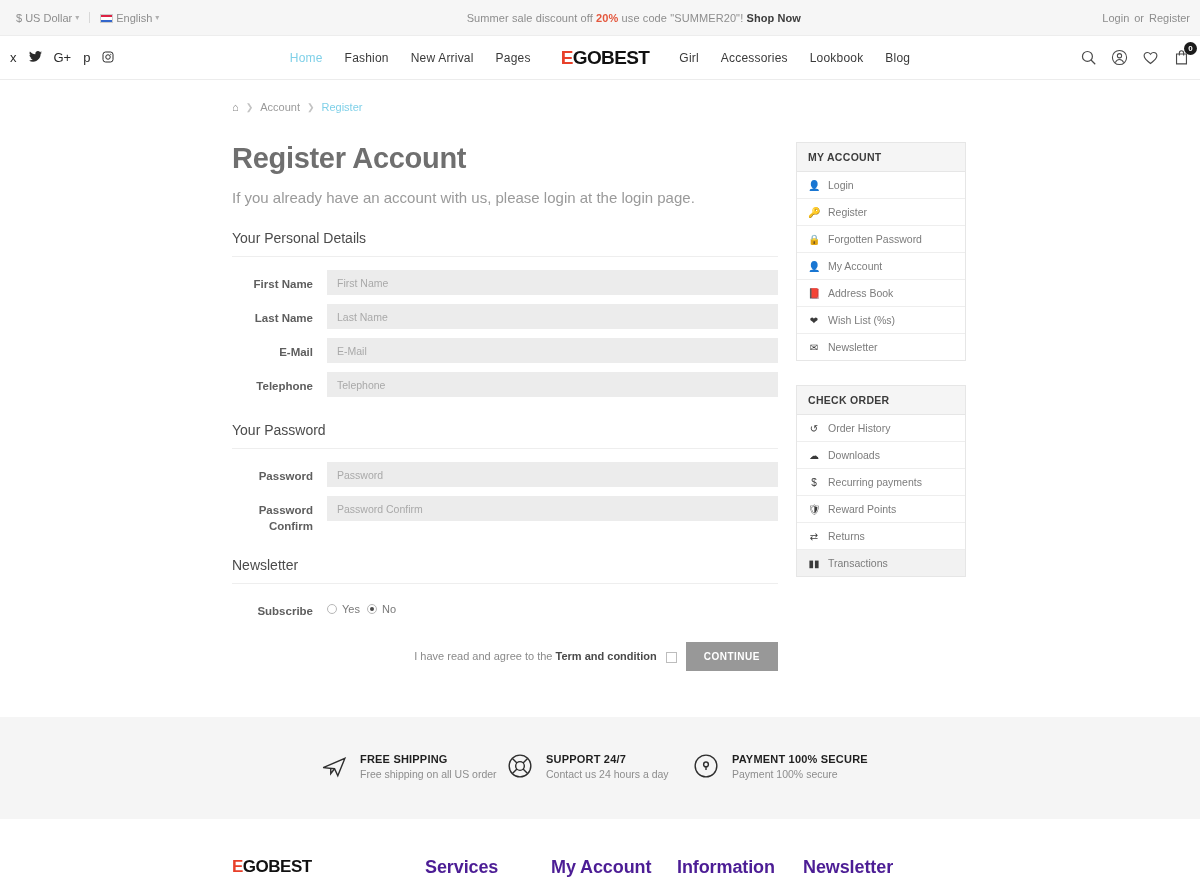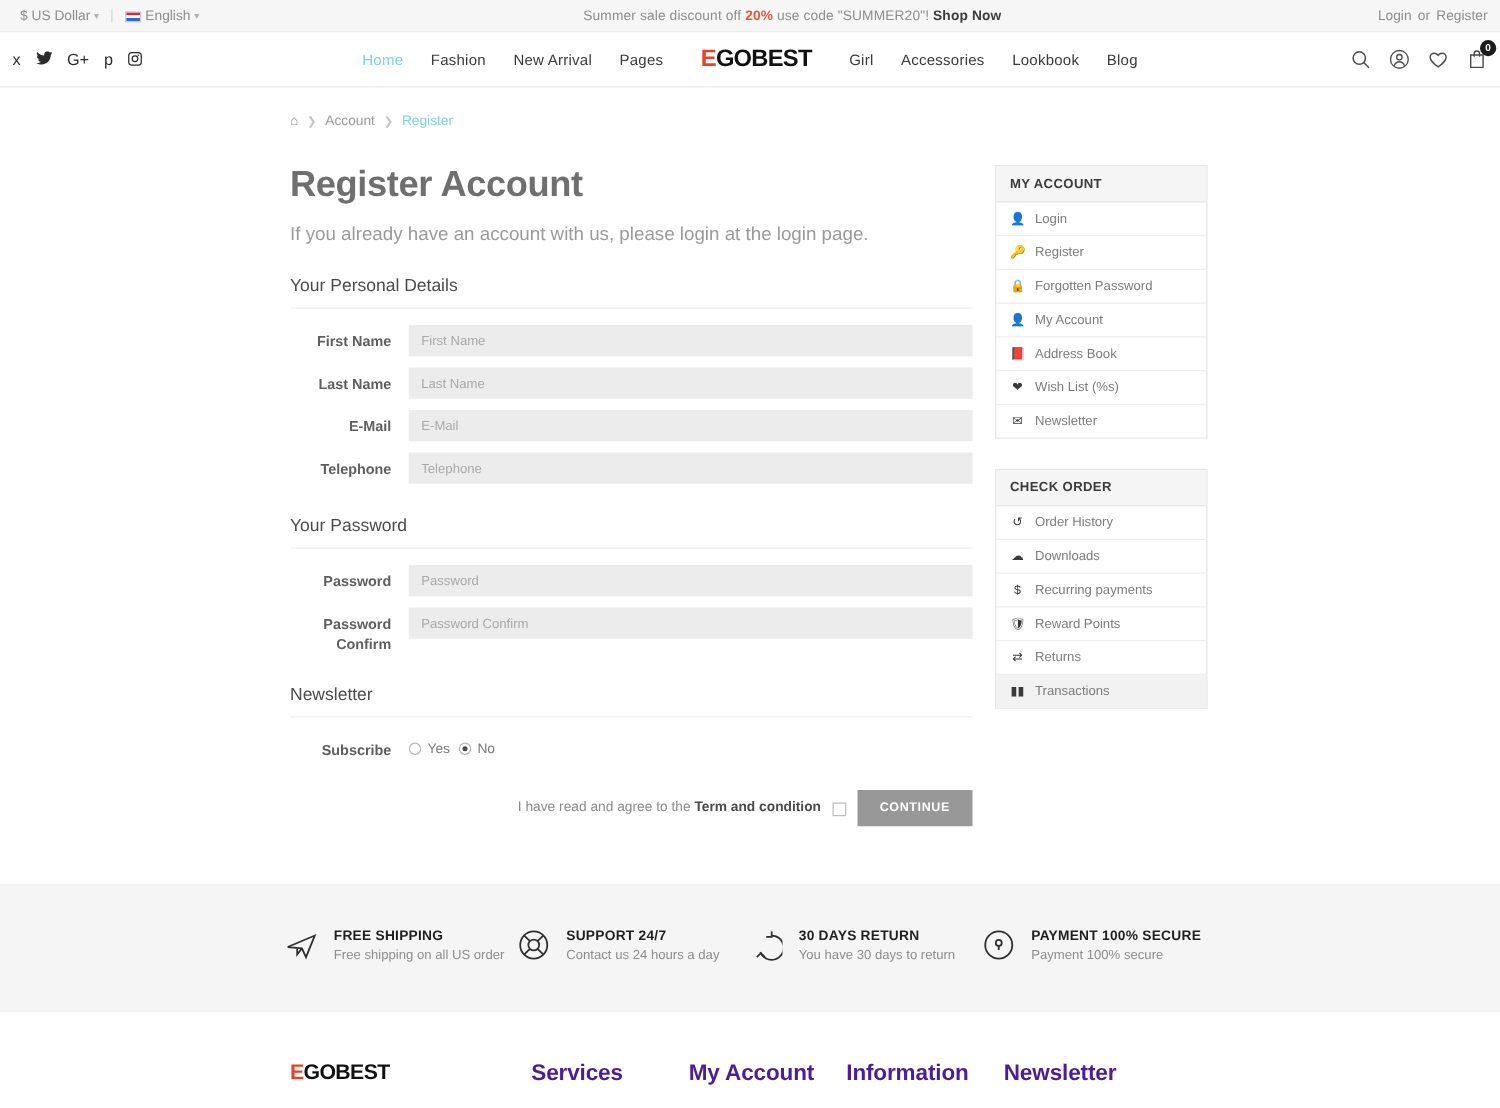--- a/index.html
+++ b/index.html
@@ -7,21 +7,21 @@
     width: 1200px;
     background: #ffffff;
     font-family: "Liberation Sans", sans-serif;
     color: #5b5b5b;
     -webkit-font-smoothing: antialiased;
   }
   .page { width: 1200px; position: relative; }
 
   
   .topbar {
-    height: 26px;
+    height: 36px;
     background: #f6f6f6;
     border-bottom: 1px solid #ededed;
     display: flex;
     align-items: center;
     font-size: 11px;
     color: #8d8d8d;
     padding: 0 10px;
   }
   .topbar-left { display: flex; align-items: center; gap: 0; }
   .tb-sel { display: flex; align-items: center; gap: 3px; cursor: pointer; padding: 0 6px; white-space: nowrap; }
@@ -537,33 +537,20 @@
           </svg>
       </span>
       <div>
         <div class="svc-title">SUPPORT 24/7</div>
         <div class="svc-sub">Contact us 24 hours a day</div>
       </div>
     </div>
     <div class="svc">
       <span class="svc-ic">
         <svg width="26" height="26" viewBox="0 0 24 24" fill="none" stroke="#2e2e2e" stroke-width="1.3">
-            <path d="M16 5a9 9 0 11-8.4 12.3"></path>
-            <polyline points="16,2 16,6 12,6"></polyline>
-            <polyline points="5,21 8,18 11,21"></polyline>
-          </svg>
-      </span>
-      <div>
-        <div class="svc-title">30 DAYS RETURN</div>
-        <div class="svc-sub">You have 30 days to return</div>
-      </div>
-    </div>
-    <div class="svc">
-      <span class="svc-ic">
-        <svg width="26" height="26" viewBox="0 0 24 24" fill="none" stroke="#2e2e2e" stroke-width="1.3">
             <circle cx="12" cy="12" r="10"></circle>
             <circle cx="12" cy="10.5" r="2.2"></circle>
             <path d="M12 12.7v3"></path>
           </svg>
       </span>
       <div>
         <div class="svc-title">PAYMENT 100% SECURE</div>
         <div class="svc-sub">Payment 100% secure</div>
       </div>
     </div>

